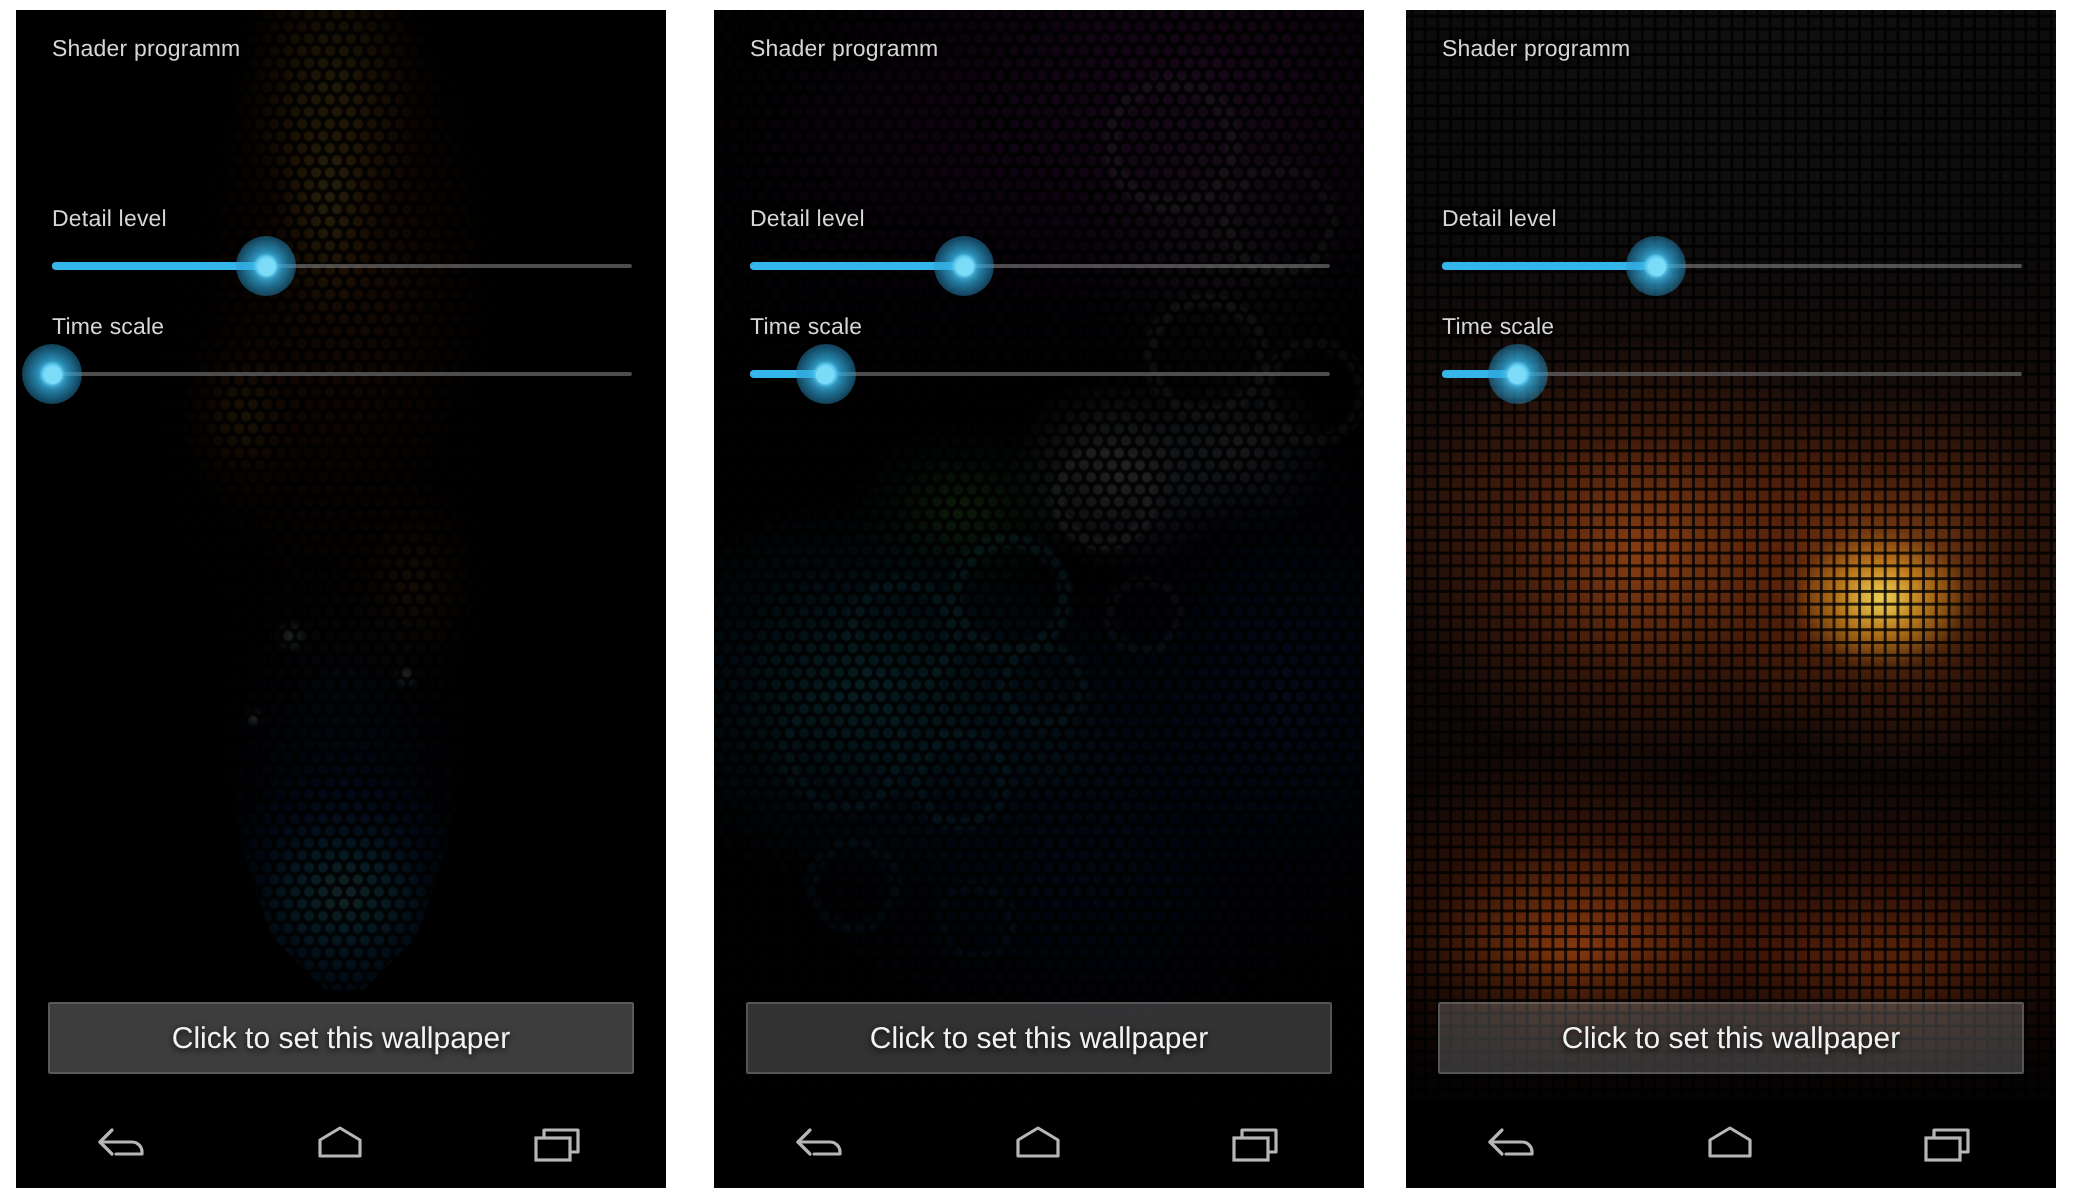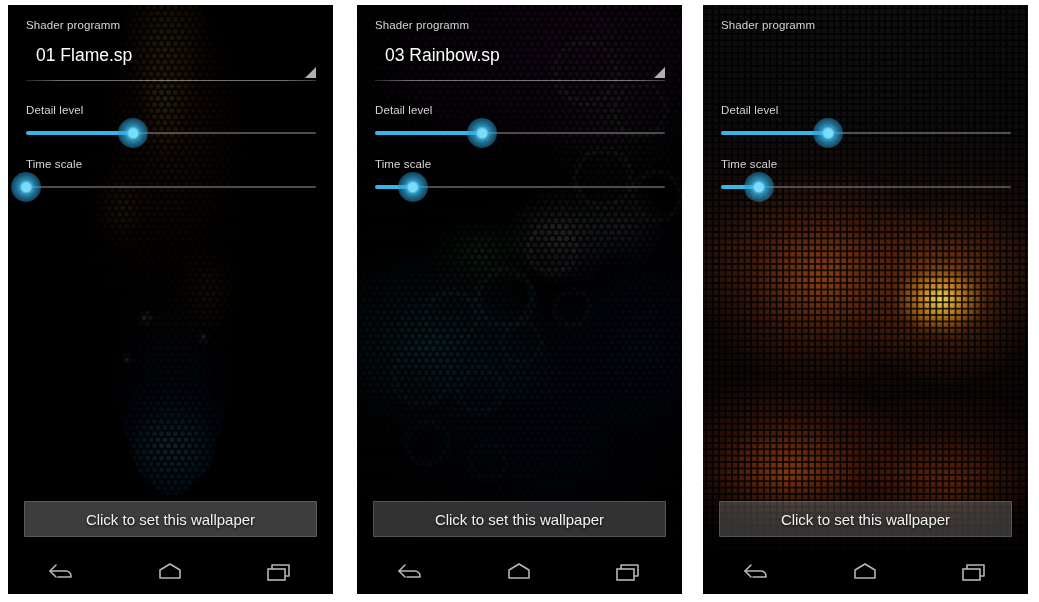--- a/index.html
+++ b/index.html
@@ -410,25 +410,20 @@
         <div class="flame-spark" style="left:40%;top:56%;width:16px;height:16px;"></div>
         <div class="flame-spark" style="left:58%;top:60%;width:12px;height:12px;"></div>
         <div class="flame-spark" style="left:35%;top:64%;width:10px;height:10px;"></div>
         <div class="grid-hex"></div>
         <div class="vignette"></div>
       </div>
 
       <div class="ui">
         <div class="label-small" style="left:18px;top:14px;">Shader programm</div>
 
-        <div class="spinner">
-          <div class="spinner-value">01 Flame.sp</div>
-          <div class="spinner-rule"></div>
-          <div class="spinner-caret"></div>
-        </div>
 
         <div class="label-small" style="left:18px;top:99px;">Detail level</div>
         <div class="slider" style="top:113px;">
           <div class="slider-track"></div>
           <div class="slider-fill" style="width: 107.3px;"></div>
           <div class="slider-thumb" style="left: 107.3px;"></div>
         </div>
 
         <div class="label-small" style="left:18px;top:153px;">Time scale</div>
         <div class="slider" style="top:167px;">
@@ -488,25 +483,20 @@
         <div class="hexring" style="left:14%;top:76%;width:36px;height:36px;border-width:6px;border-color:rgba(40,180,236,0.62);"></div>
         <div class="hexring" style="left:34%;top:80%;width:30px;height:30px;border-width:5px;border-color:rgba(36,166,230,0.55);"></div>
 
         <div class="grid-hex"></div>
         <div class="vignette"></div>
       </div>
 
       <div class="ui">
         <div class="label-small" style="left:18px;top:14px;">Shader programm</div>
 
-        <div class="spinner">
-          <div class="spinner-value">03 Rainbow.sp</div>
-          <div class="spinner-rule"></div>
-          <div class="spinner-caret"></div>
-        </div>
 
         <div class="label-small" style="left:18px;top:99px;">Detail level</div>
         <div class="slider" style="top:113px;">
           <div class="slider-track"></div>
           <div class="slider-fill" style="width: 107.3px;"></div>
           <div class="slider-thumb" style="left: 107.3px;"></div>
         </div>
 
         <div class="label-small" style="left:18px;top:153px;">Time scale</div>
         <div class="slider" style="top:167px;">

